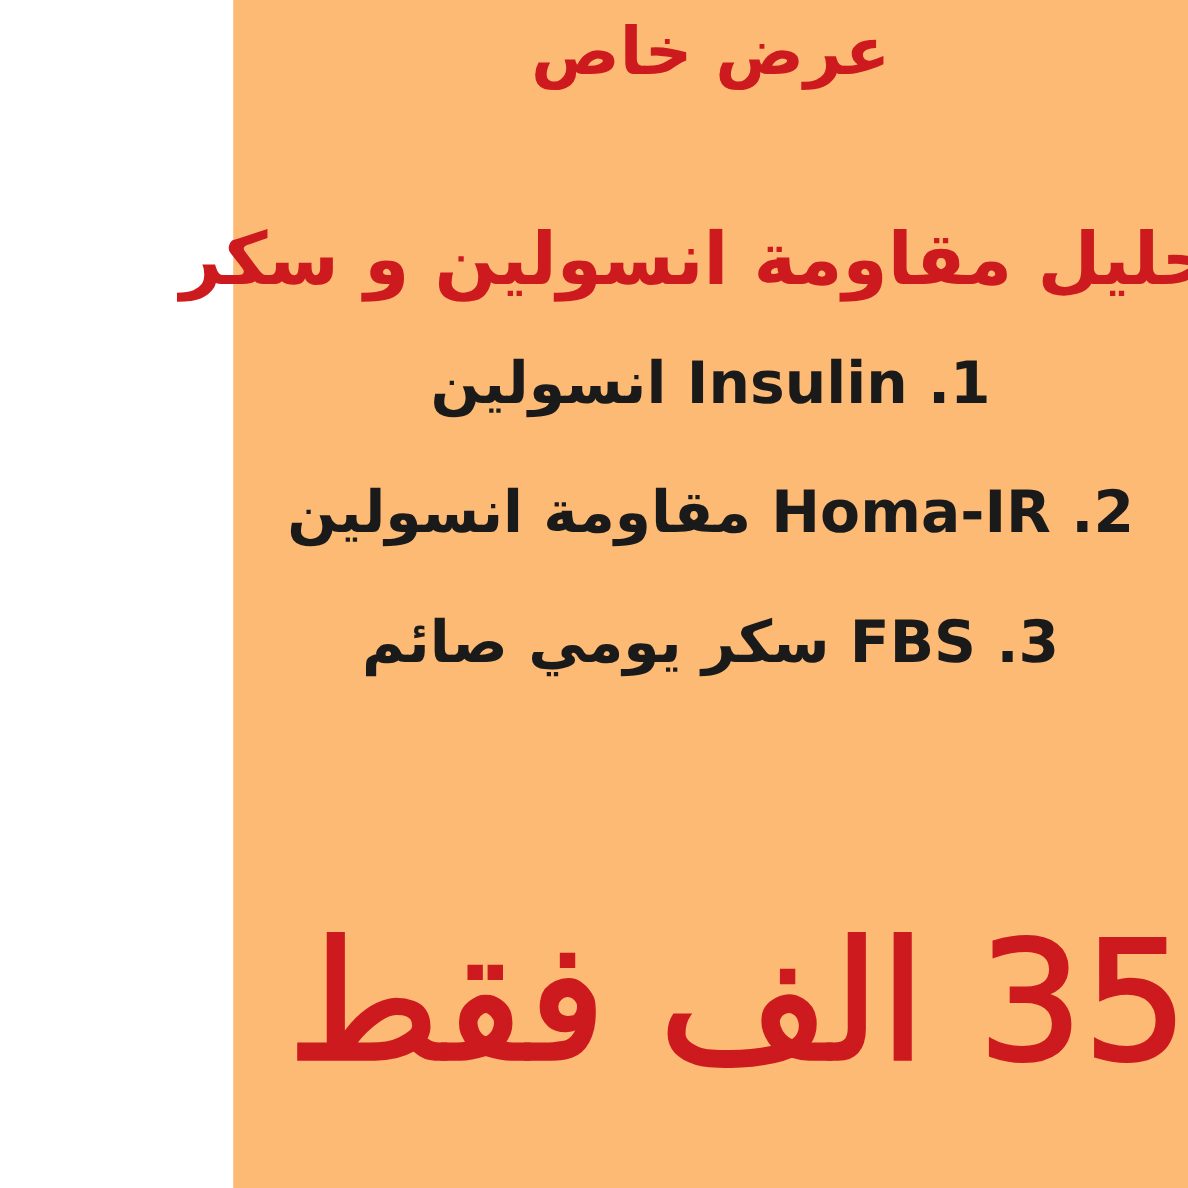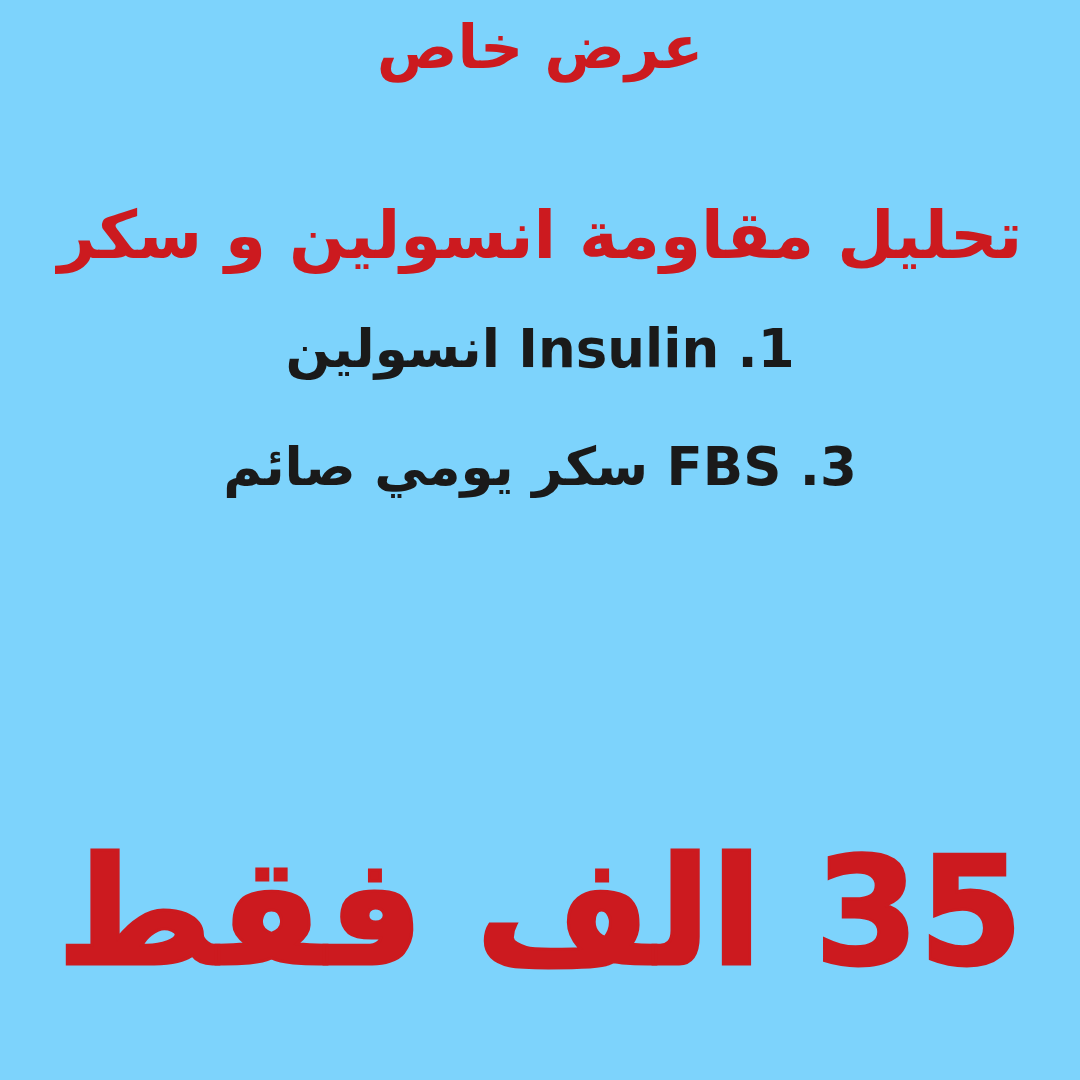--- a/index.html
+++ b/index.html
@@ -9,23 +9,23 @@
   body {
     width: 1080px;
     height: 1080px;
     background: #ffffff;
     font-family: "DejaVu Sans", sans-serif;
     overflow: hidden;
   }
 
   .poster {
     position: relative;
-    width: 1080px;
+    width: 868px;
     height: 1080px;
-    background: #7dd3fc;
+    background: #fdba74;
     box-sizing: border-box;
     display: flex;
     flex-direction: column;
     align-items: center;
   }
 
   .offer-badge {
     margin-top: 14px;
     font-size: 60px;
     font-weight: 700;
@@ -66,38 +66,38 @@
     line-height: 1.1;
     white-space: nowrap;
   }
 
   .price-line {
     position: absolute;
     left: 0;
     right: 0;
     top: 828px;
     font-size: 150px;
-    font-weight: 700;
+    font-weight: 400;
     color: #cc1a1f;
     -webkit-text-stroke: 3px #cc1a1f;
     direction: rtl;
-    text-align: center;
     line-height: 1.12;
     white-space: nowrap;
   }
 </style>
 </head>
 <body>
 
 <div class="poster">
 
   <div class="offer-badge">عرض خاص</div>
 
   <div class="main-title">تحليل مقاومة انسولين و سكر</div>
 
   <div class="test-list">
     <div class="test-item">1. Insulin  انسولين</div>
+    <div class="test-item">2. Homa-IR مقاومة انسولين</div>
     <div class="test-item">3. FBS سكر يومي صائم</div>
   </div>
 
   <div class="price-line">35 الف فقط</div>
 
 </div>
 
 </body></html>

